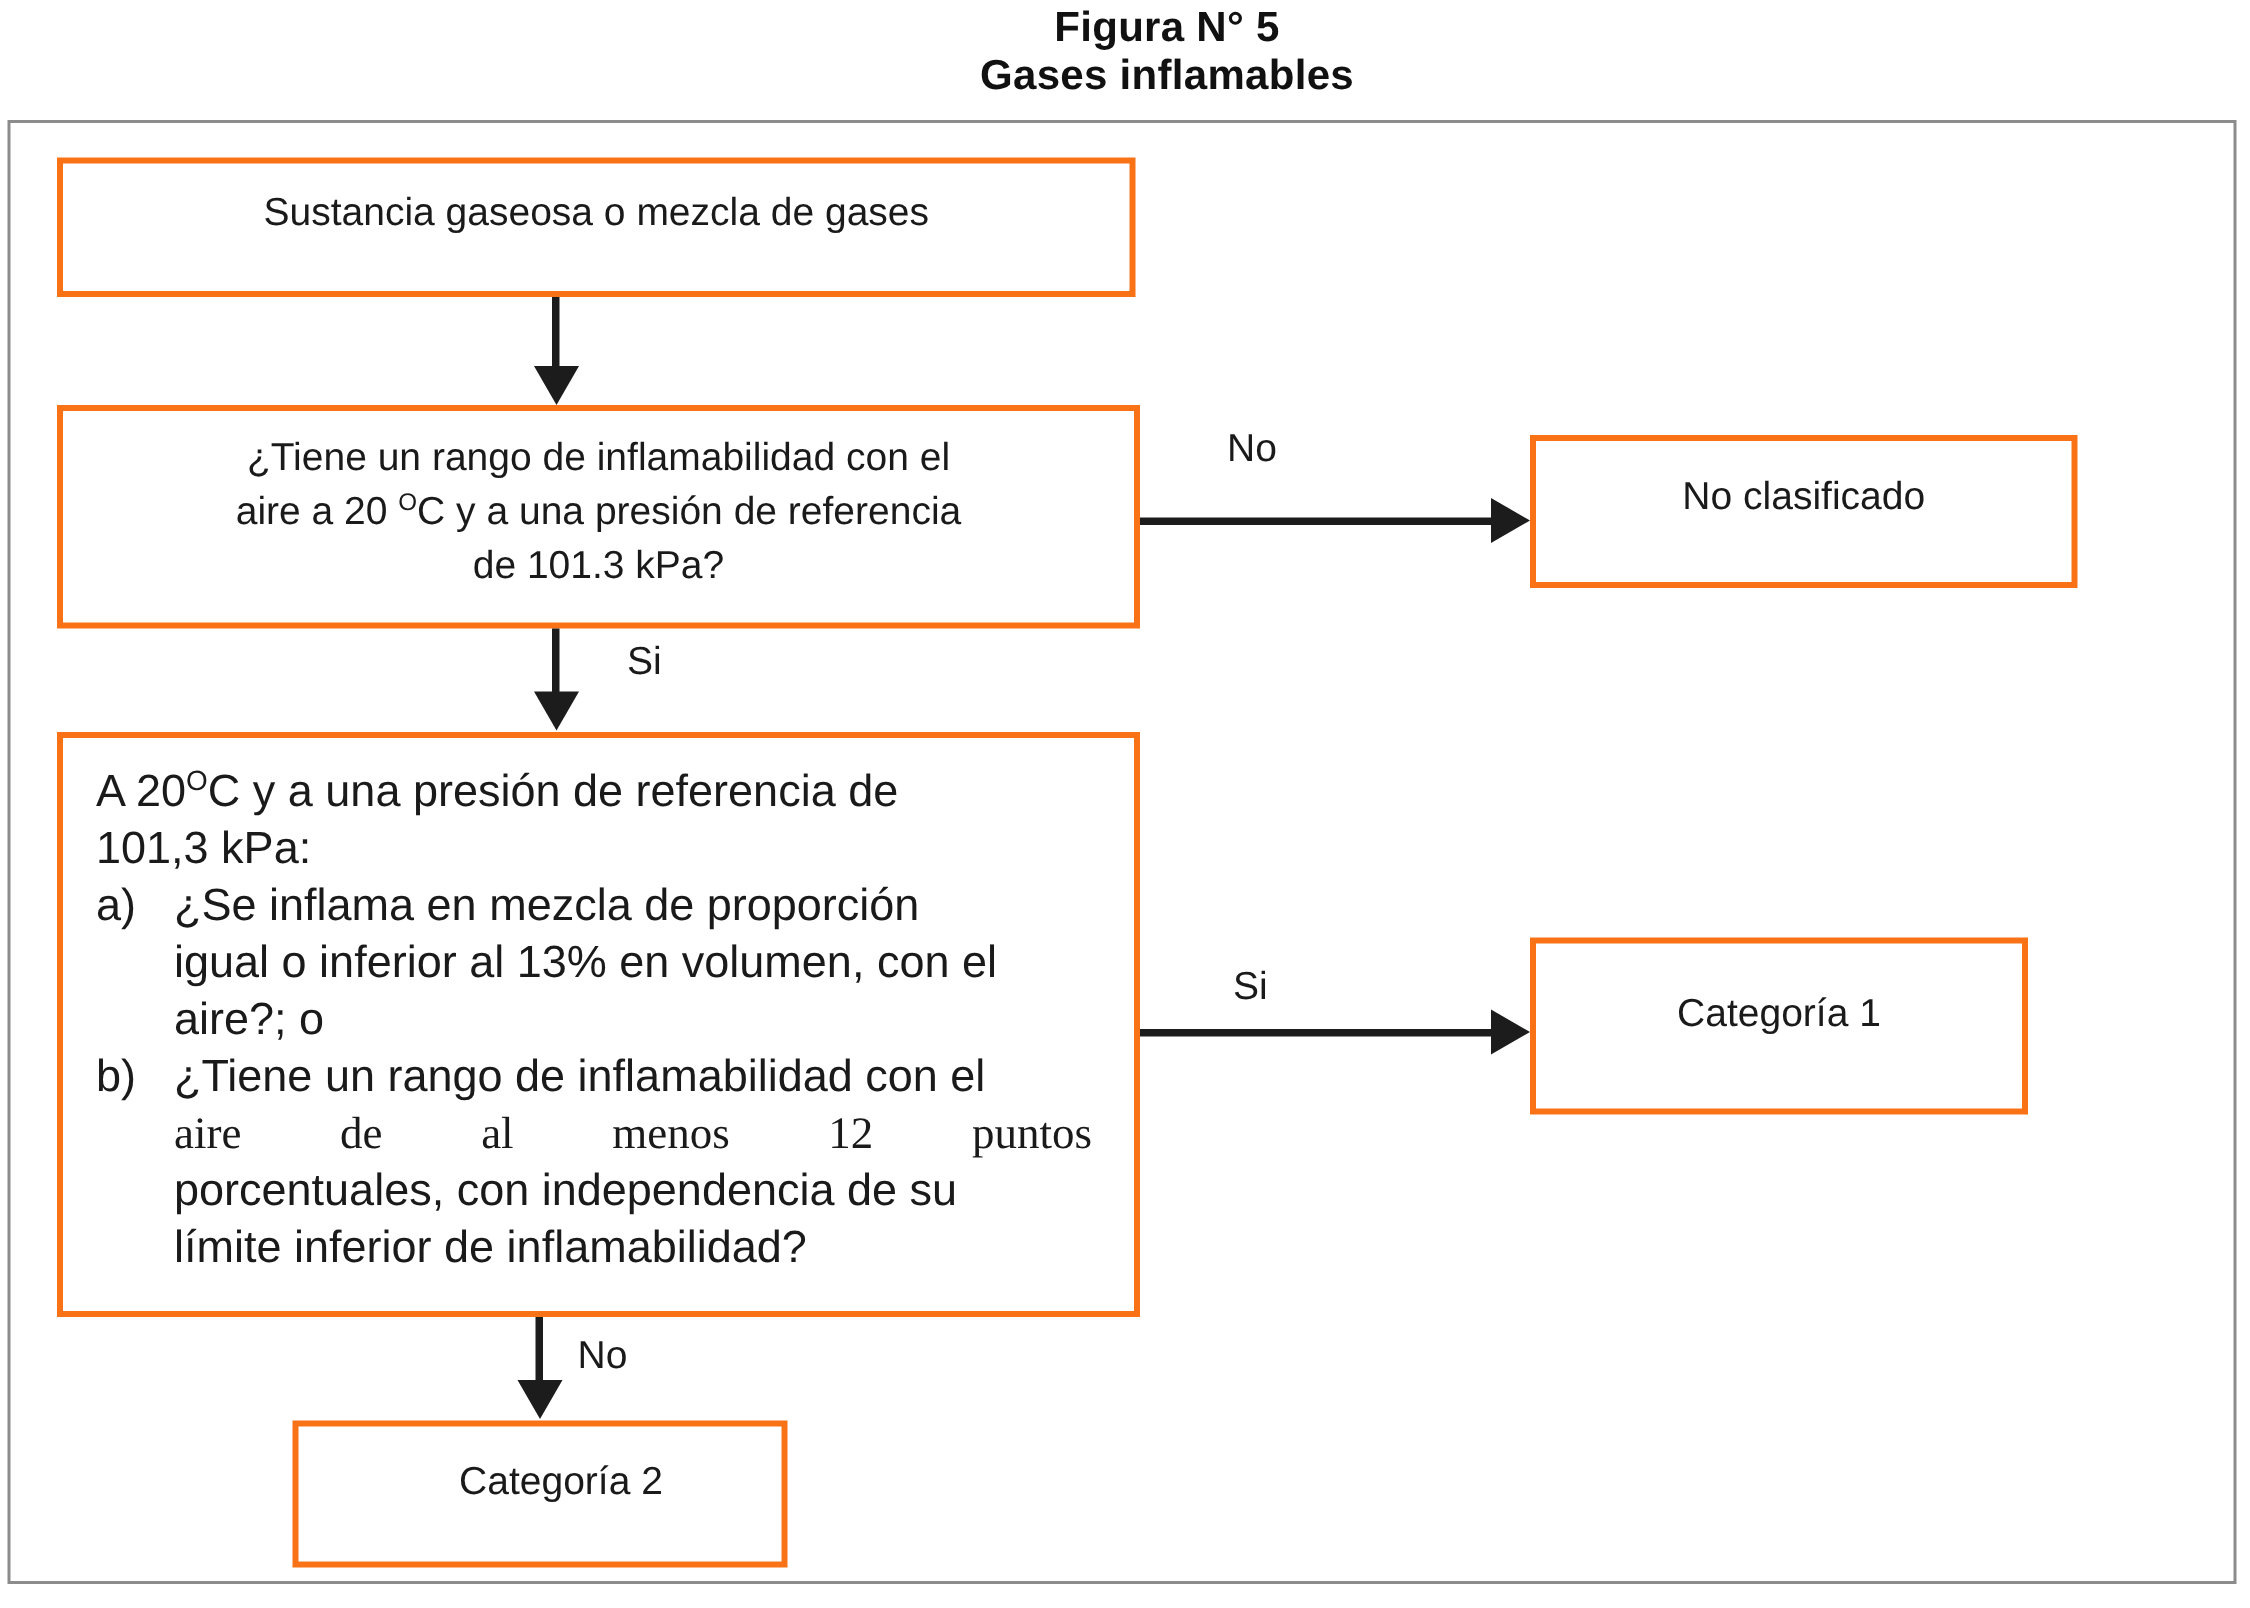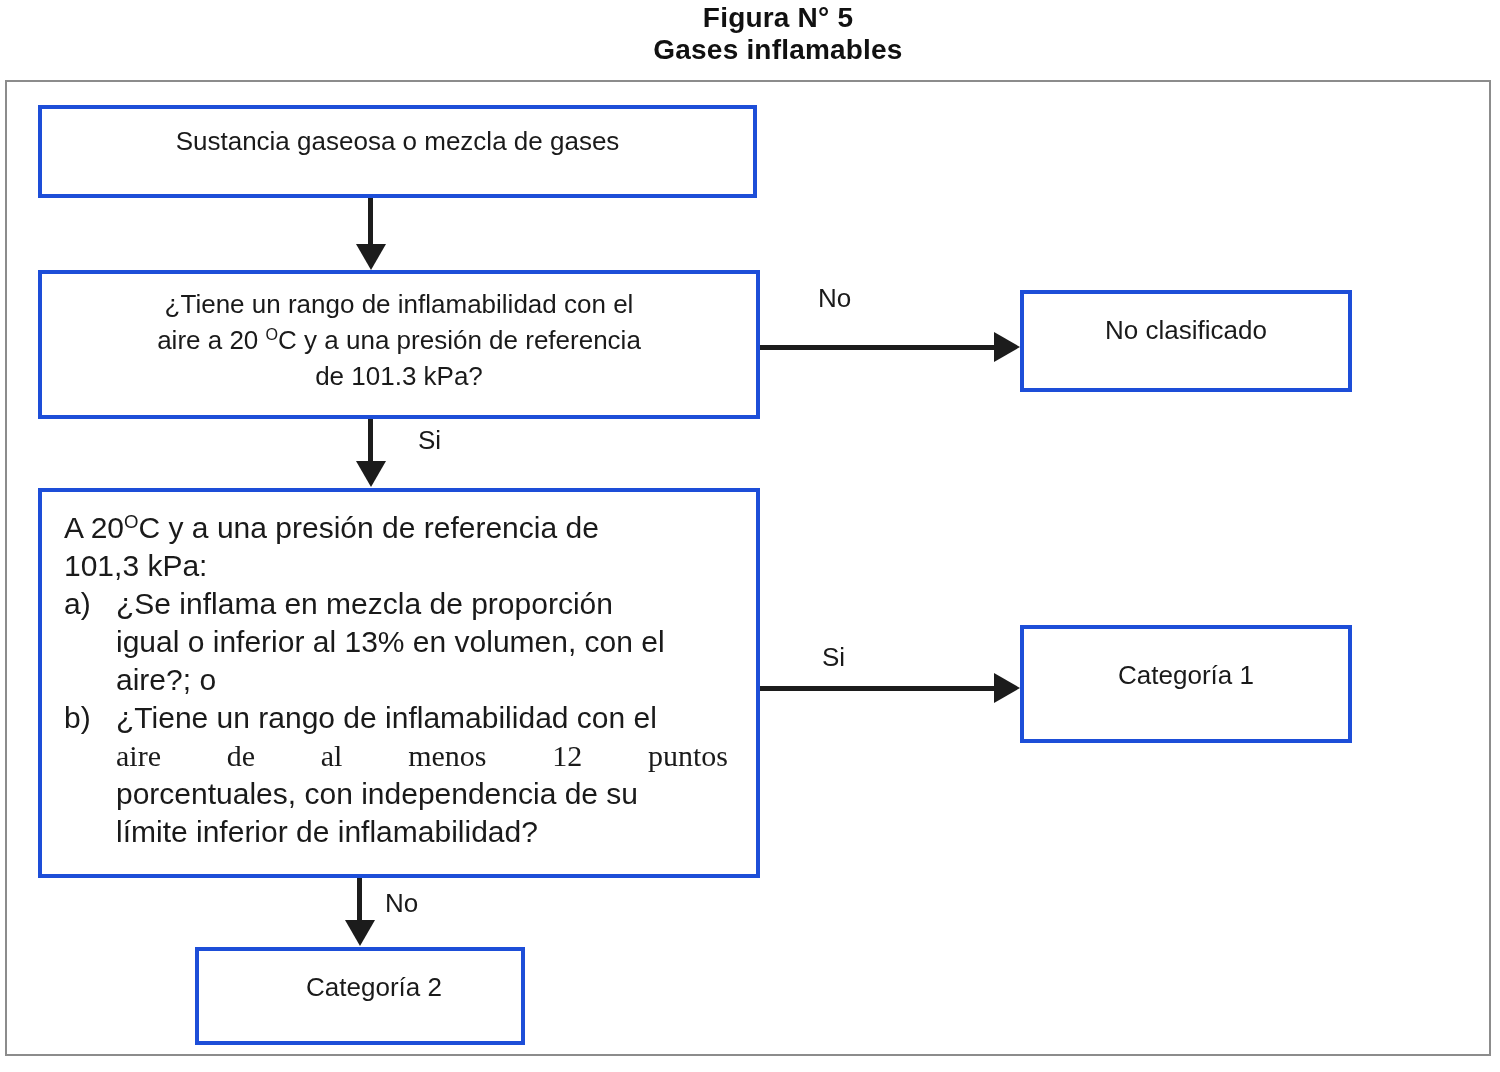--- a/index.html
+++ b/index.html
@@ -43,21 +43,21 @@
     height: 976px;
     border: 2px solid #8c8c8c;
     box-sizing: border-box;
     background: #ffffff;
   }
 
   
   .fbox {
     position: absolute;
     box-sizing: border-box;
-    border: 4px solid #1d4ed8;
+    border: 4px solid #f97316;
     background: #ffffff;
   }
   .fbox .btext {
     position: absolute;
     left: 0;
     right: 0;
     font-size: 26px;
     line-height: 36px;
     color: #1a1a1a;
   }
@@ -94,21 +94,21 @@
   }
   .litem .ltext {
     flex: 1 1 auto;
     text-align: justify;
     text-justify: inter-word;
   }
   
   .litem .ltext > span.just-block { display: block; }
 
   
-  #box-noclas { left: 1020px; top: 290px; width: 332px; height: 102px; }
+  #box-noclas { left: 1020px; top: 290px; width: 365px; height: 102px; }
   #box-noclas .btext { top: 18px; }
 
   
   #box-cat1 { left: 1020px; top: 625px; width: 332px; height: 118px; }
   #box-cat1 .btext { top: 28px; }
 
   
   #box-cat2 { left: 195px; top: 947px; width: 330px; height: 98px; }
   #box-cat2 .btext { top: 18px; padding-left: 28px; }
 

